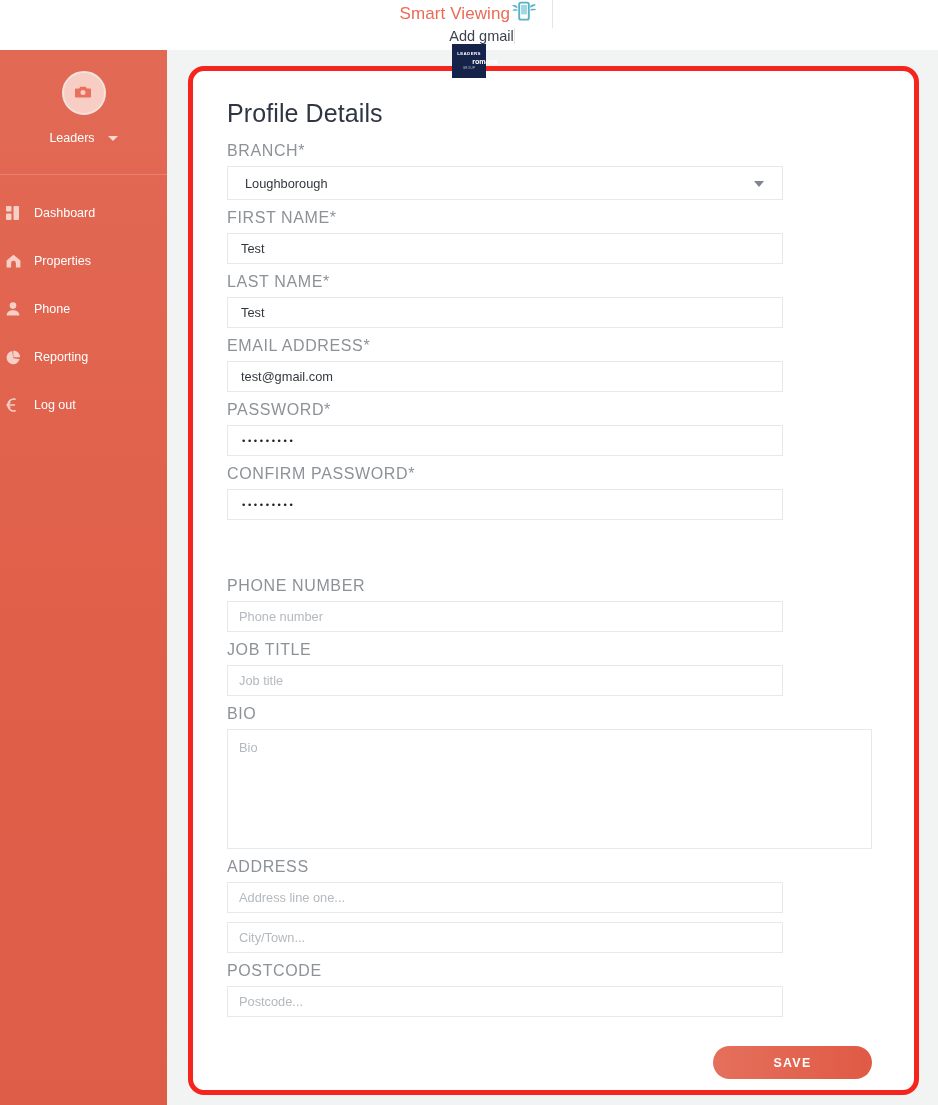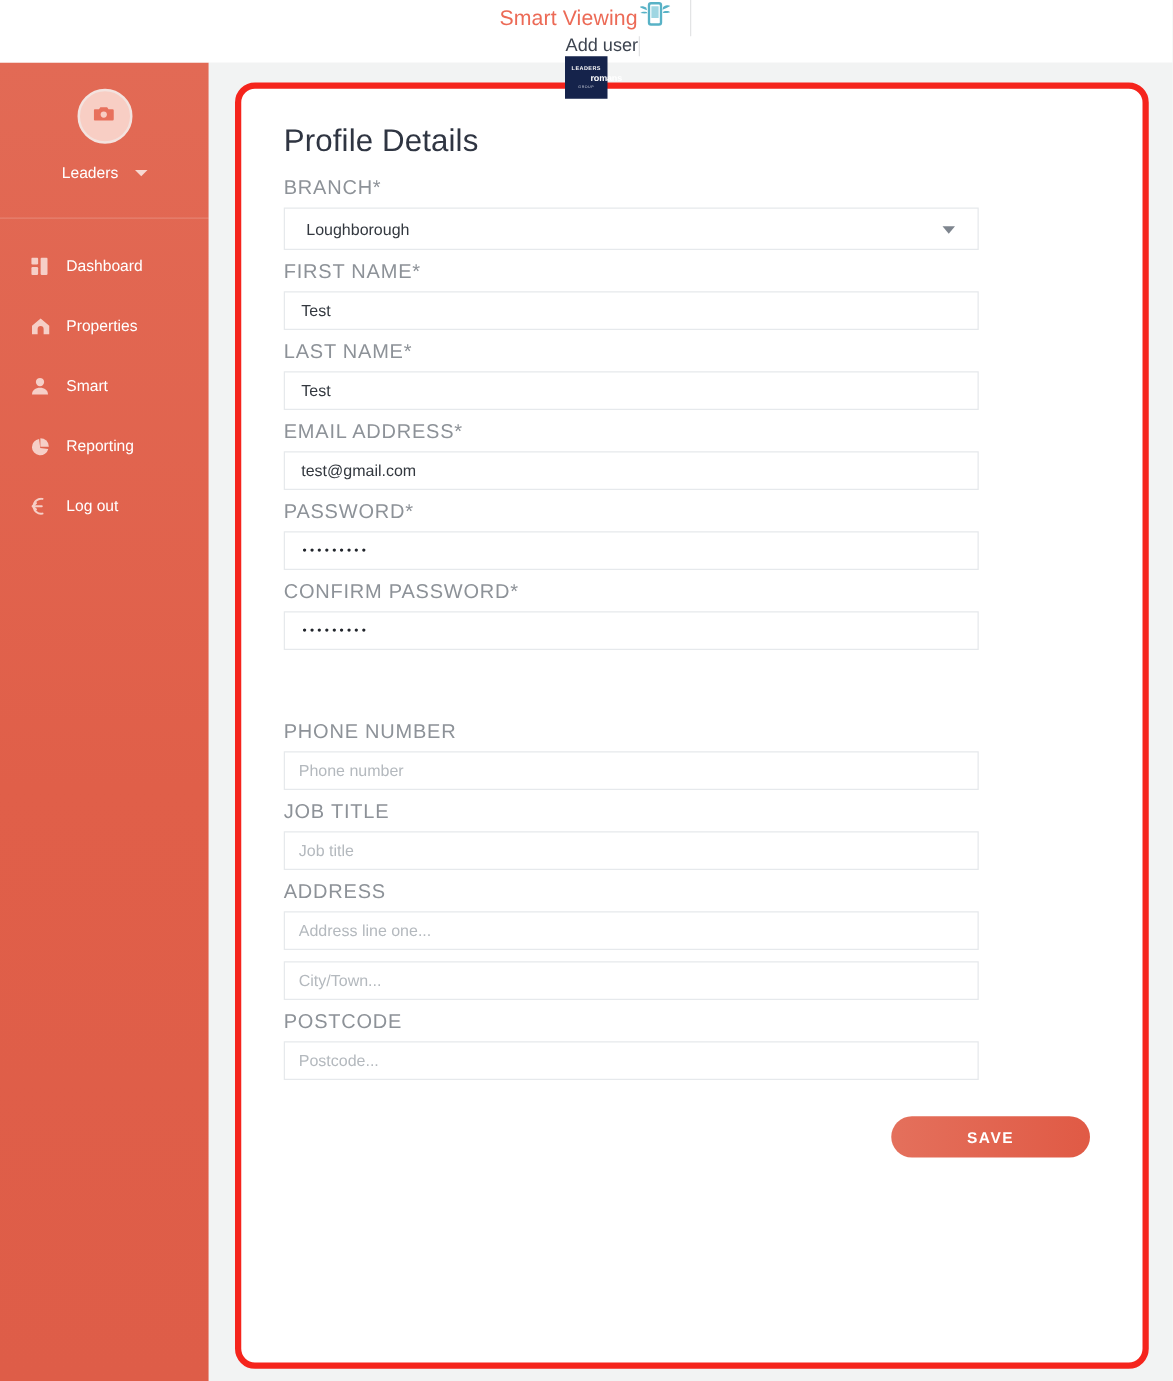--- a/index.html
+++ b/index.html
@@ -86,21 +86,21 @@
     width: 0; height: 0;
     border-left: 5px solid transparent;
     border-right: 5px solid transparent;
     border-top: 5px solid #f7d9d2;
   }
   .nav-sep { height: 1px; background: rgba(255,255,255,.18); margin: 0 0 14px 0; }
 
   .nav-item {
     height: 48px;
     display: flex; align-items: center;
-    padding-left: 19px;
+    padding-left: 0;
     cursor: pointer;
     text-align: right;
   }
   .nav-icon {
     width: 26px; display: flex; align-items: center; justify-content: center;
     flex: 0 0 26px;
   }
   .nav-label { font-size: 12.5px; color: #ffffff; margin-left: 8px; }
 
   
@@ -193,21 +193,21 @@
           <path d="M6.3 9.6 C3.6 9 2 9.6 1.4 10.4 C3.3 10.8 5.2 10.8 6.9 10.6 Z" fill="#58b2c6"></path>
           <path d="M19.5 5.5 C22.4 3.8 24.3 4.2 25.2 4.8 C23.3 6 21.2 7 19 7.7 Z" fill="#58b2c6"></path>
           <path d="M19.8 9.2 C22.6 8.4 24.4 9 25.1 9.8 C23.1 10.4 21 10.6 19.2 10.4 Z" fill="#58b2c6"></path>
           <rect x="8.2" y="2.6" width="9.6" height="17" rx="1.6" fill="#ffffff" stroke="#58b2c6" stroke-width="1.9"></rect>
           <rect x="10.1" y="5" width="5.8" height="9.4" fill="#9fd6e2"></rect>
         </svg>
       </span>
     </div>
 
     <div class="header-title-zone">
-      <span class="header-title">Add user</span>
+      <span class="header-title">Add gmail</span>
     </div>
 
     <div class="header-logo-zone">
       <div class="lr-logo">
         <span class="l1">LEADERS</span>
         <span class="l2">romans</span>
         <span class="l3">GROUP</span>
       </div>
     </div>
 
@@ -252,21 +252,21 @@
       <span class="nav-label">Properties</span>
     </div>
 
     <div class="nav-item">
       <span class="nav-icon">
         <svg width="14" height="14" viewBox="0 0 14 14">
           <circle cx="7" cy="3.6" r="3.3" fill="#f6cfc7"></circle>
           <path d="M0.6 13.6 c0-3.6 2.9-5.4 6.4-5.4 s6.4 1.8 6.4 5.4 Z" fill="#f6cfc7"></path>
         </svg>
       </span>
-      <span class="nav-label">Smart</span>
+      <span class="nav-label">Phone</span>
     </div>
 
     <div class="nav-item">
       <span class="nav-icon">
         <svg width="15" height="15" viewBox="0 0 15 15">
           <path d="M7.3 7.3 V0.5 A6.8 6.8 0 0 1 14.1 7.3 Z" fill="#f6cfc7"></path>
           <path d="M6.3 1.1 A6.6 6.6 0 1 0 13.6 9.1 L7.2 8.3 Z" fill="#f6cfc7"></path>
         </svg>
       </span>
       <span class="nav-label">Reporting</span>
@@ -343,20 +343,26 @@
           </div>
         </div>
 
         <div class="field">
           <div class="field-label">JOB TITLE</div>
           <div class="control">
             <span class="ph">Job title</span>
           </div>
         </div>
 
+        <div class="field">
+          <div class="field-label">BIO</div>
+          <div class="control textarea">
+            <span class="ph">Bio</span>
+          </div>
+        </div>
 
         <div class="field">
           <div class="field-label">ADDRESS</div>
           <div class="control">
             <span class="ph">Address line one...</span>
           </div>
         </div>
 
         <div class="field">
           <div class="control">

